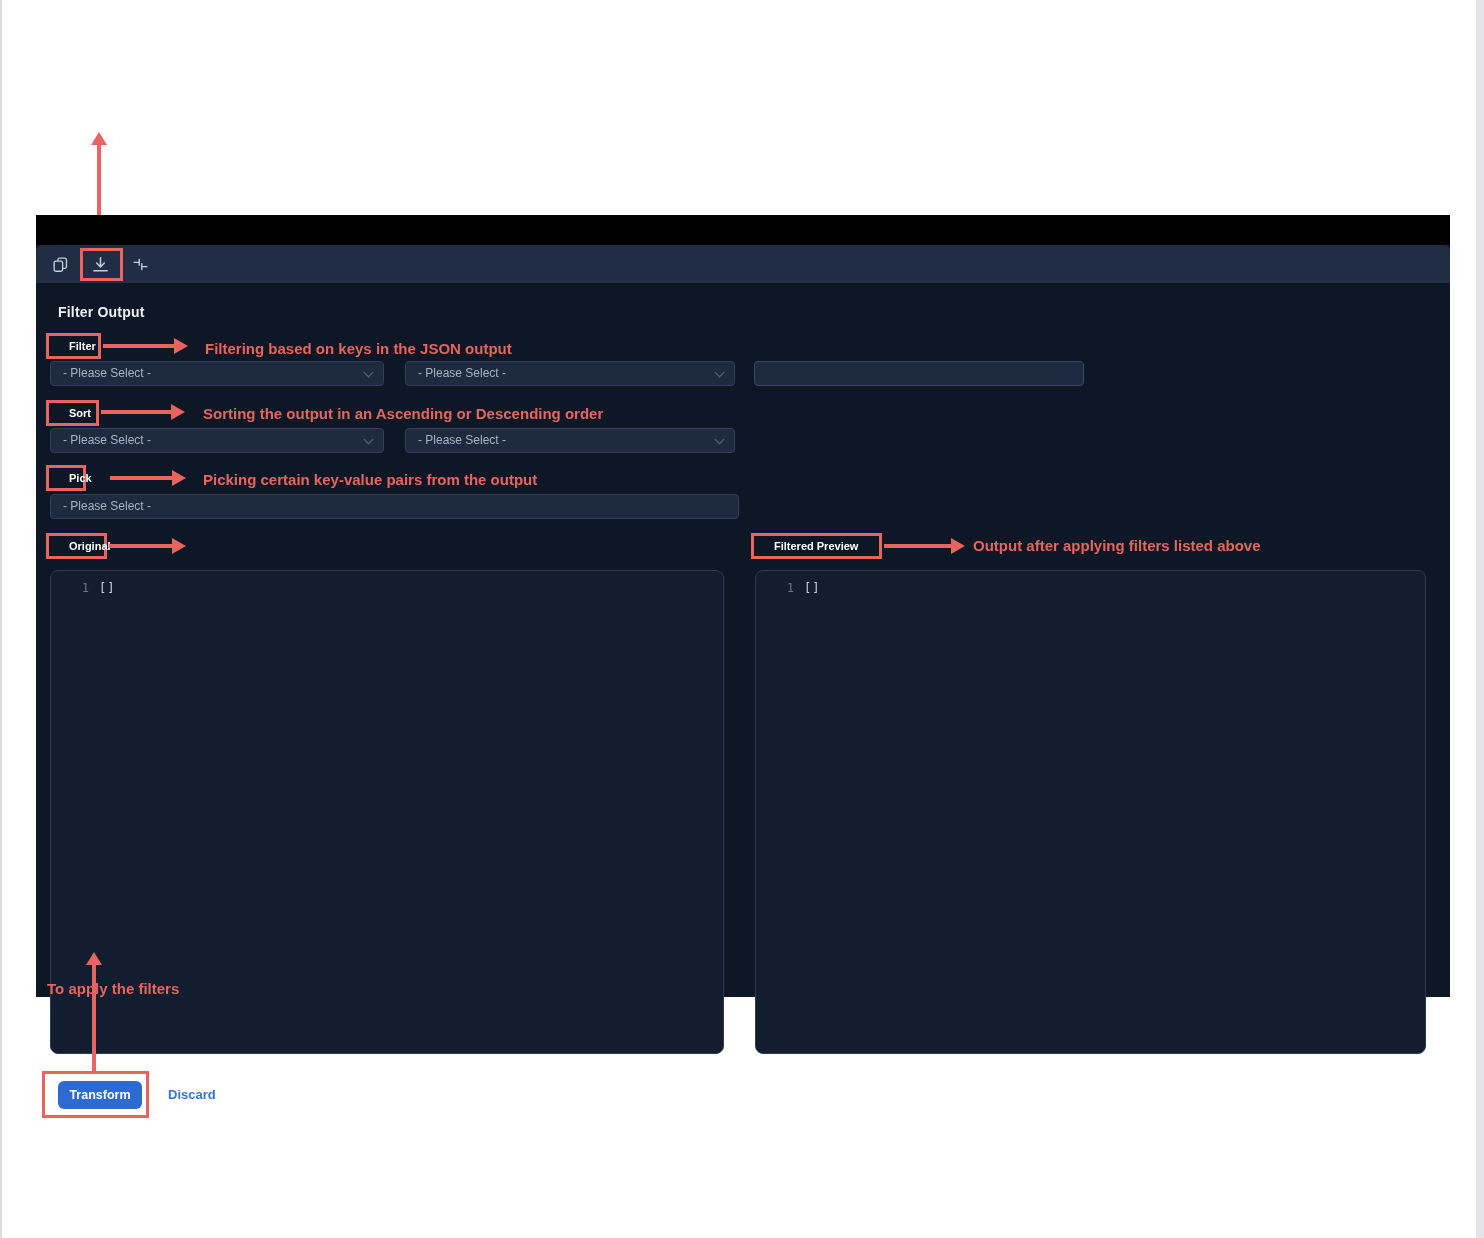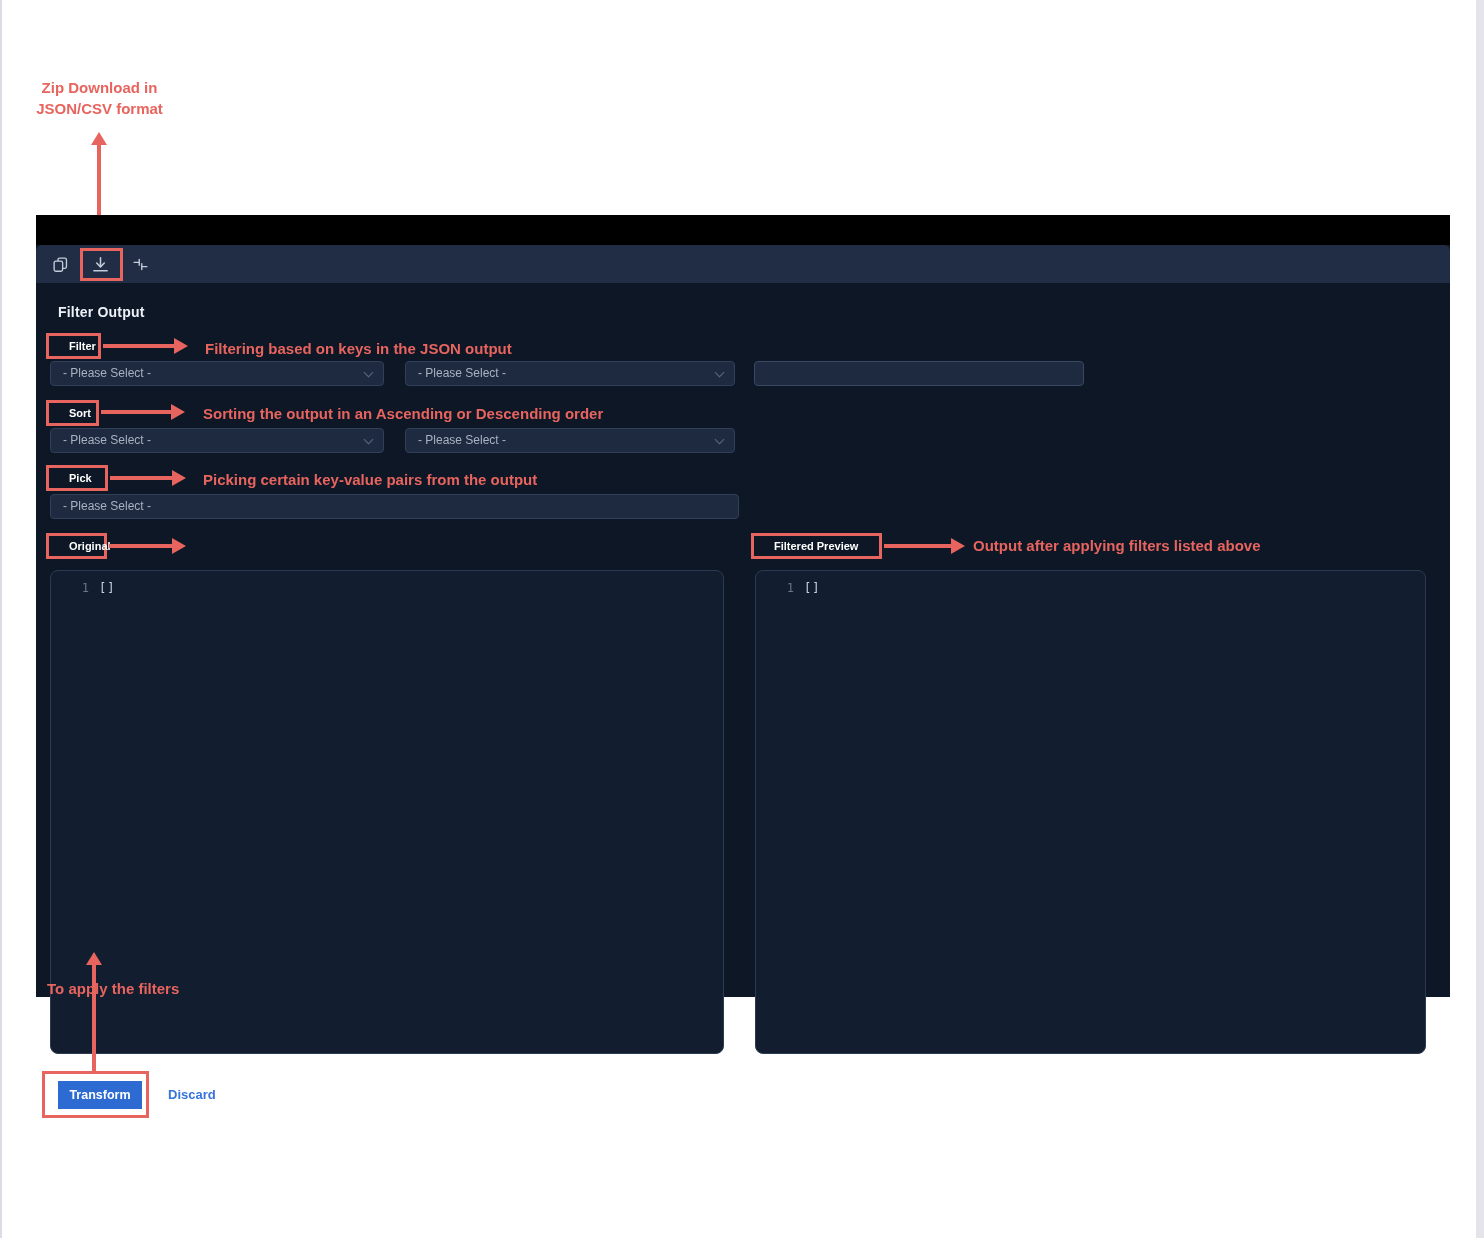--- a/index.html
+++ b/index.html
@@ -38,32 +38,28 @@
 
   .select,.text-input{position:absolute;height:25px;background:var(--control-bg);border:1px solid var(--control-border);border-radius:4px;color:var(--text-dim);font-size:12px;line-height:23px;padding:0 26px 0 12px;cursor:pointer;}
   .text-input{border-color:#3A4763;cursor:text;padding:0 10px;width:330px;font-family:"Liberation Sans",sans-serif;}
   .chev{position:absolute;right:11px;top:7px;width:7px;height:7px;border-right:1.6px solid #5A6A80;border-bottom:1.6px solid #5A6A80;transform:rotate(45deg);}
 
   .code-editor{position:absolute;top:570px;height:484px;background:#121E2F;border:1px solid #2C3A52;border-radius:8px;font-family:"DejaVu Sans Mono",monospace;font-size:12px;cursor:text;}
   .code-line{display:flex;padding-top:10px;}
   .line-no{width:38px;text-align:right;color:#67748A;}
   .code-txt{padding-left:10px;color:#CBD3DE;letter-spacing:1px;}
 
-  .btn-primary{position:absolute;left:56px;top:1081px;width:84px;height:28px;background:#2D6BD2;border:none;border-radius:0;color:#fff;font-size:12.5px;font-weight:bold;font-family:"Liberation Sans",sans-serif;cursor:pointer;}
+  .btn-primary{position:absolute;left:56px;top:1081px;width:84px;height:28px;background:#2D6BD2;border:none;border-radius:6px;color:#fff;font-size:12.5px;font-weight:bold;font-family:"Liberation Sans",sans-serif;cursor:pointer;}
   .link-discard{position:absolute;left:166px;top:1087px;color:#3673DE;font-size:13px;font-weight:bold;cursor:pointer;}
 </style>
 </head>
 <body>
 
 <div class="canvas">
 
-  <div class="callout-text" style="left:10px;top:77px;width:175px;text-align:center;">
-    <span>Zip Download in</span><br>
-    <span>JSON/CSV format</span>
-  </div>
   <div class="v-head" style="left:89px;top:132px;"></div>
   <div class="v-line" style="left:95px;top:144px;height:105px;"></div>
 
   <div class="app-panel">
     <div class="black-bar"></div>
 
     <div class="toolbar">
       <div class="tool-icon" style="left:14px;top:9px;width:20px;height:20px;">
         <svg width="17" height="17" viewBox="0 0 20 20" fill="none" stroke="#C3CCD9" stroke-width="1.6">
           <rect x="7" y="2.5" width="10" height="12" rx="2"></rect>
@@ -118,21 +114,21 @@
 
   <div class="select" style="left:48px;top:428px;width:334px;">
     <span>- Please Select -</span>
     <span class="chev"></span>
   </div>
   <div class="select" style="left:403px;top:428px;width:330px;">
     <span>- Please Select -</span>
     <span class="chev"></span>
   </div>
 
-  <div class="red-box" style="left:44px;top:465px;width:62px;height:26px;">
+  <div class="red-box" style="left:44px;top:465px;width:40px;height:26px;">
     <span class="ui-label">Pick</span>
   </div>
   <div class="h-line" style="left:108px;top:476px;width:63px;"></div>
   <div class="h-head" style="left:170px;top:470px;"></div>
   <div class="callout-text" style="left:201px;top:469px;">Picking certain key-value pairs from the output</div>
 
   <div class="select" style="left:48px;top:494px;width:689px;">
     <span>- Please Select -</span>
   </div>
 

